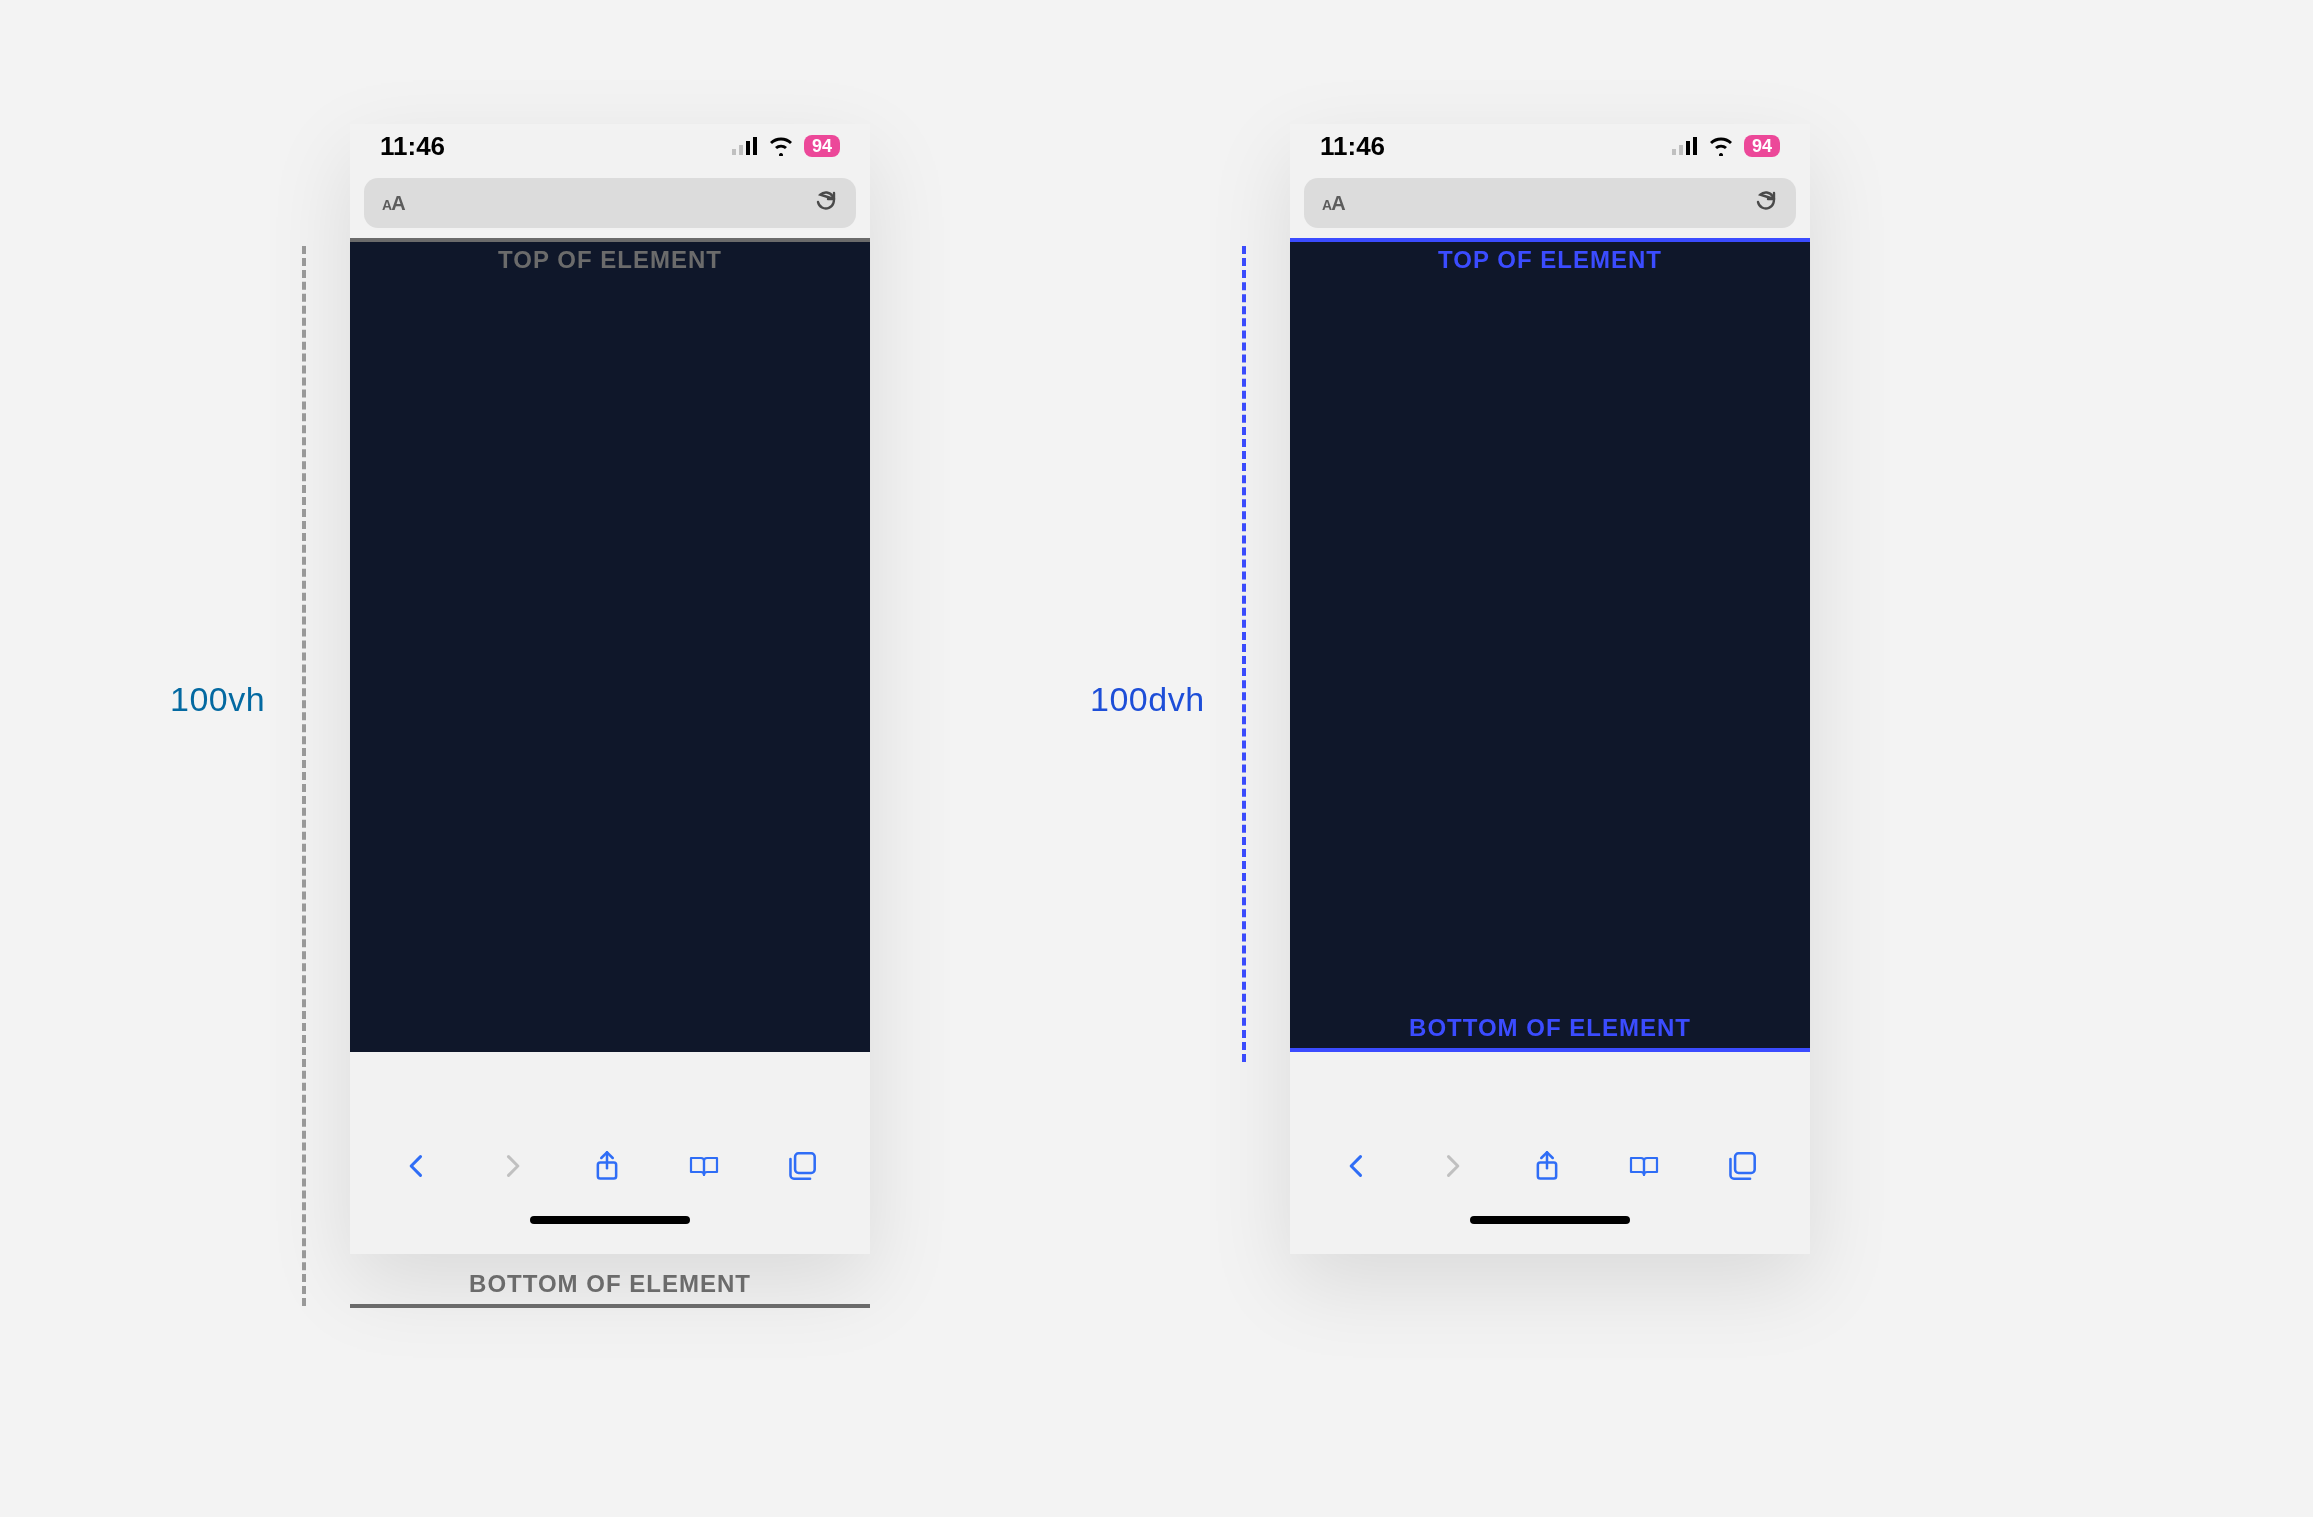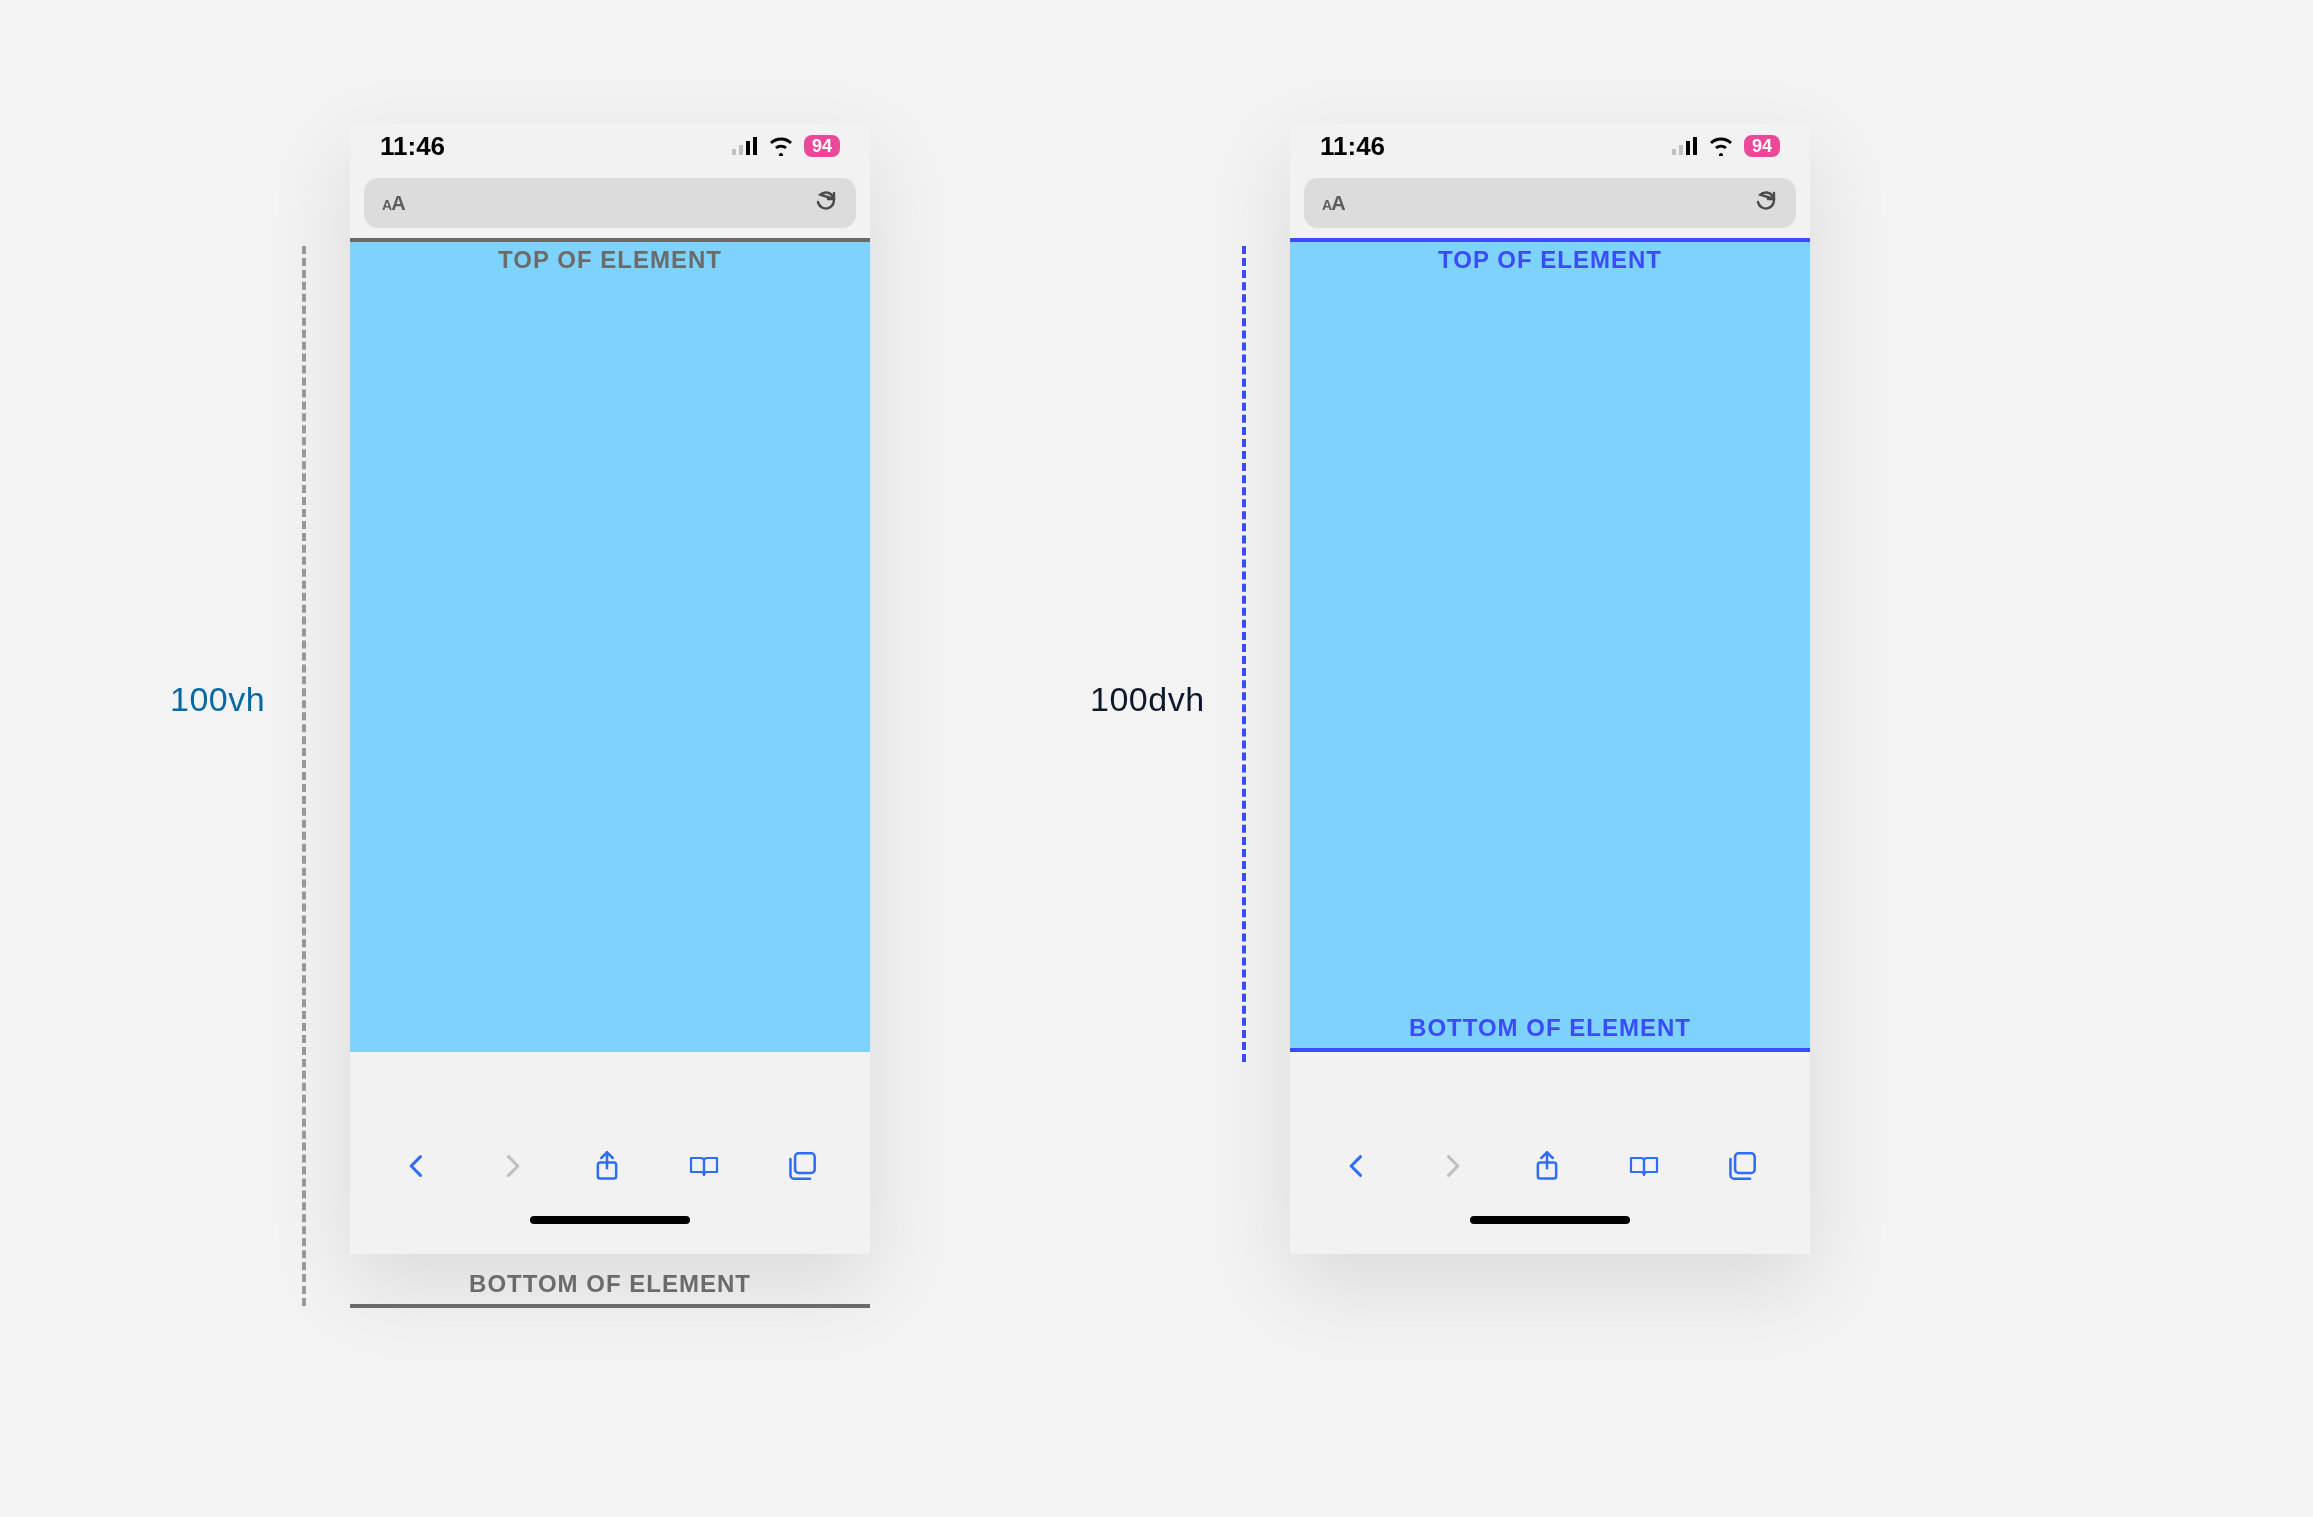--- a/index.html
+++ b/index.html
@@ -22,21 +22,21 @@
   .fig.right { left: 1290px; }
 
   .label-height {
     position: absolute;
     font-size: 34px;
     font-weight: 500;
     letter-spacing: 0.5px;
     top: 570px;
   }
   .label-height.gray { color:#0369a1; }
-  .label-height.blue { color:#0f172a; }
+  .label-height.blue { color:#1d4ed8; }
   .label-left-gray { left: -180px; }
   .label-left-blue { left: -200px; }
 
   .dashed-line {
     position: absolute;
     width: 0;
     border-left-width: 4px;
     border-left-style: dashed;
   }
   .dashed-line.gray { border-left-color:#9a9a9a; }
@@ -98,21 +98,21 @@
     color:#5c5c5c;
     font-size: 20px;
     font-weight:600;
     letter-spacing: -1px;
   }
   .aa-text .small { font-size:14px; }
   .reload-icon { color:#4a4a4a; }
 
   .viewport-area {
     position: relative;
-    background:#7dd3fc;
+    background:#0f172a;
     margin: 0 0px;
   }
   .viewport-area.left { height: 814px; }
   .viewport-area.right { height: 814px; }
 
   .measure-border {
     position:absolute;
     left:0; right:0;
     height:4px;
   }

